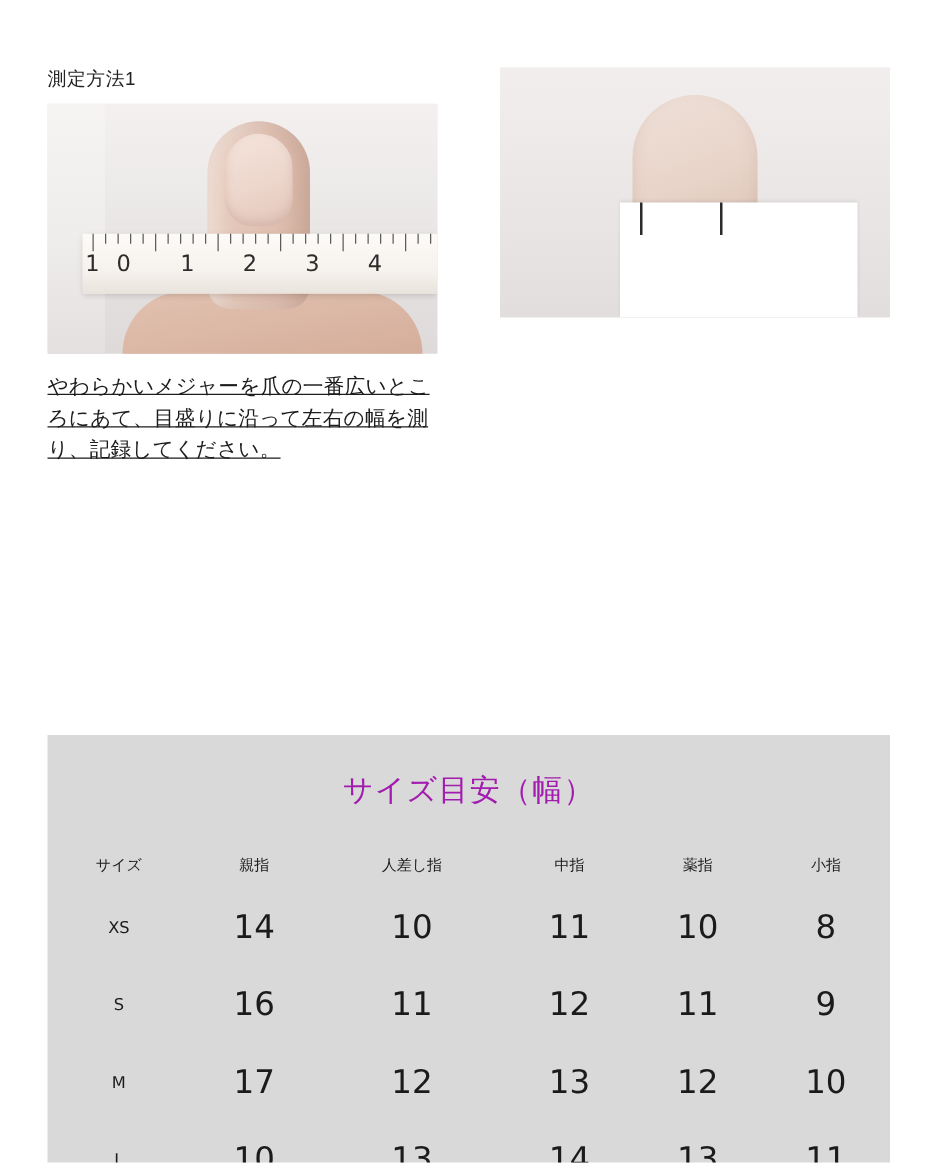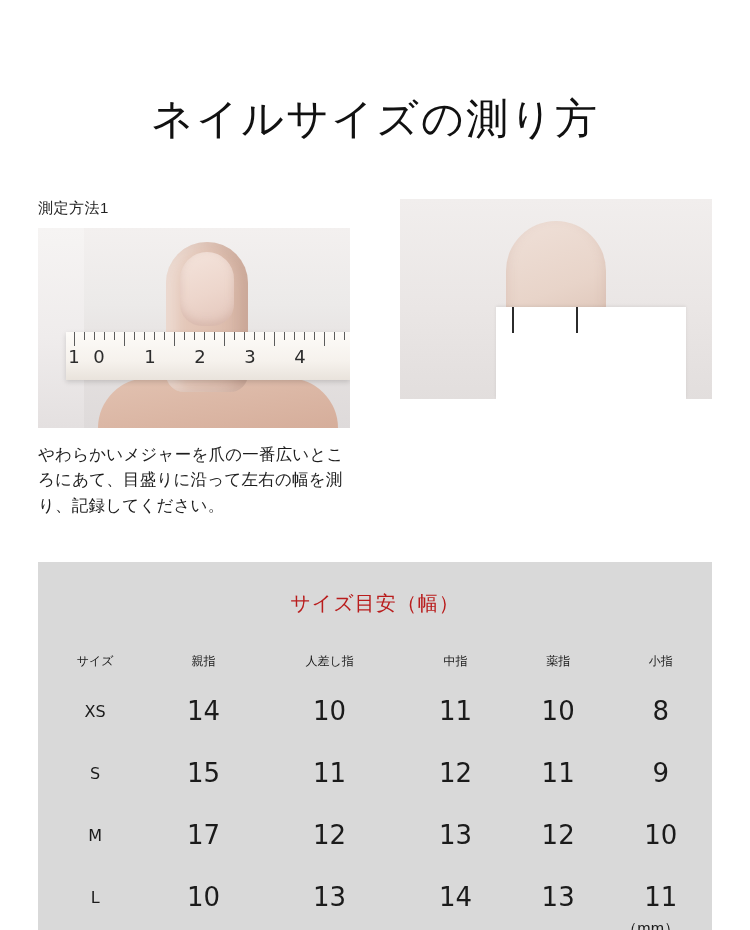--- a/index.html
+++ b/index.html
@@ -163,36 +163,37 @@
   }
   .p2-mark.left { left: 112px; }
   .p2-mark.right { left: 176px; }
 
   .caption {
     margin-top: 14px;
     font-size: 16.5px;
     line-height: 1.55;
     color: #1d1d1d;
     letter-spacing: 0.2px;
+    text-decoration: underline;
   }
 
   
   .size-panel {
     position: absolute;
     left: 38px;
     top: 534px;
     width: 674px;
     height: 396px;
     background: #d9d9d9;
     box-sizing: border-box;
   }
   .size-title {
     text-align: center;
-    font-size: 20px;
-    color: #b91c1c;
+    font-size: 24px;
+    color: #a21caf;
     padding-top: 28px;
     letter-spacing: 1px;
   }
   table.size-table {
     width: 100%;
     border-collapse: collapse;
     margin-top: 26px;
   }
   table.size-table th {
     font-weight: 400;
@@ -201,36 +202,35 @@
     padding: 10px 0;
   }
   table.size-table td {
     text-align: center;
     font-size: 26px;
     color: #1b1b1b;
     padding: 16px 0;
     font-family: "DejaVu Sans", sans-serif;
   }
   table.size-table td.size-col {
-    font-size: 16px;
+    font-size: 13px;
   }
   .unit {
     position: absolute;
     right: 32px;
     bottom: 18px;
     font-size: 16px;
     color: #1b1b1b;
   }
 </style>
 </head>
 <body>
 
 <div class="page">
 
-  <h1 class="title">ネイルサイズの測り方</h1>
 
   <div class="methods">
 
     <div class="method">
       <div class="method-label">測定方法1</div>
       <div class="photo">
         <div class="p1-bg"></div>
         <div class="p1-left-strip"></div>
         <div class="p1-hand2"></div>
         <div class="p1-finger">
@@ -308,21 +308,21 @@
         <tr>
           <td class="size-col">XS</td>
           <td>14</td>
           <td>10</td>
           <td>11</td>
           <td>10</td>
           <td>8</td>
         </tr>
         <tr>
           <td class="size-col">S</td>
-          <td>15</td>
+          <td>16</td>
           <td>11</td>
           <td>12</td>
           <td>11</td>
           <td>9</td>
         </tr>
         <tr>
           <td class="size-col">M</td>
           <td>17</td>
           <td>12</td>
           <td>13</td>

